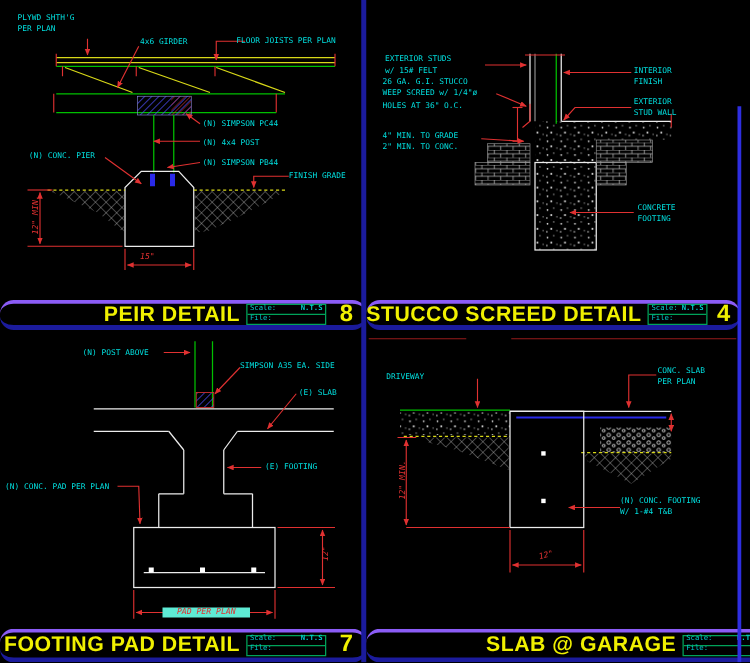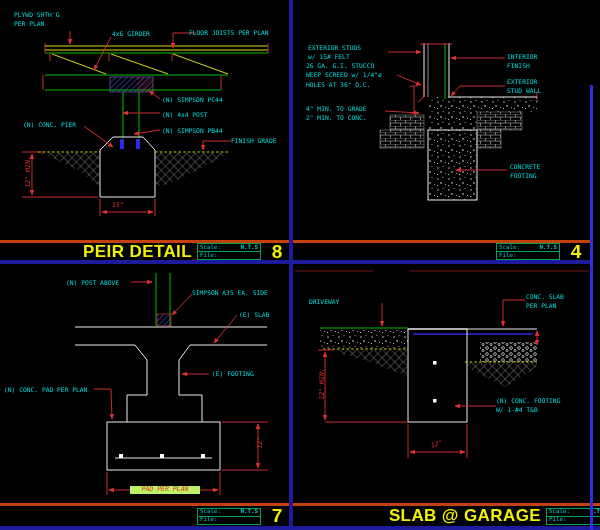--- a/index.html
+++ b/index.html
@@ -5,42 +5,42 @@
   html,body{margin:0;padding:0;background:#000;}
   #screen{position:relative;width:600px;height:530px;background:#000;overflow:hidden;
           font-family:"Liberation Sans",sans-serif;}
   .quad{position:absolute;}
   .quad svg{position:absolute;left:0;top:0;}
   .lbl{position:absolute;color:#00dede;font:6.3px/1.5 "DejaVu Sans Mono",monospace;
        white-space:pre-line;}
   .dim{position:absolute;color:#e03131;font:6.5px/1.2 "DejaVu Sans Mono",monospace;
        font-style:italic;white-space:pre-line;}
   .rot{transform:rotate(-90deg);transform-origin:center;text-align:center;}
-  .band{position:absolute;background:#000;border-top:3px solid #c2410c;border-bottom:4px solid #1b1b9c;
-        display:flex;align-items:center;justify-content:flex-end;gap:5px;padding-right:5px;box-sizing:border-box;}
+  .band{position:absolute;background:#000;border-top:3px solid #8b5cf6;border-bottom:4px solid #1b1b9c;
+        display:flex;align-items:center;justify-content:flex-end;gap:5px;padding-right:5px;box-sizing:border-box;border-radius:11px;}
   .ptitle{color:#f0f000;font-weight:bold;font-size:17px;letter-spacing:.4px;white-space:nowrap;}
   .scalebox{width:64px;height:17px;border:1px solid #00a35a;display:flex;flex-direction:column;
             font:5.8px/1 "DejaVu Sans Mono",monospace;color:#00cccc;box-sizing:border-box;}
   .srow{flex:1;display:flex;justify-content:space-between;align-items:center;padding:0 2px;}
   .srow.first{border-bottom:1px solid #00a35a;}
   .nts{font-weight:bold;}
   .sheetnum{color:#f0f000;font-weight:bold;font-size:19px;width:22px;text-align:center;}
   .divider-v{position:absolute;background:#1b1b9c;}
   .border-blue{position:absolute;background:#2e2ee0;}
   
   .sw{stroke:#ececec;fill:none;stroke-width:1;}
   .sg{stroke:#00c000;fill:none;stroke-width:1;}
   .sy{stroke:#d8d818;fill:none;stroke-width:1;}
   .sr{stroke:#e03131;fill:none;stroke-width:.9;}
   .sb{stroke:#2a2ae8;fill:none;stroke-width:1.6;}
   .sgr{stroke:#a8a8a8;fill:none;stroke-width:.8;}
   .dsh{stroke-dasharray:2.5 2.2;}
   .ar{marker-end:url(#arr);}
   .ar2{marker-start:url(#arr);marker-end:url(#arr);}
-  .bgblk{background:#bef264;padding:0 2px;font-style:italic;}
+  .bgblk{background:#5eead4;padding:0 2px;font-style:italic;}
 </style>
 </head>
 <body>
 
 <div id="screen">
 
   <div class="quad" style="left:0;top:0;width:290px;height:240px">
     <svg width="290" height="240">
       <defs>
         <marker id="arr" orient="auto-start-reverse" markerWidth="7" markerHeight="6" refX="5.5" refY="2.5">
@@ -287,33 +287,35 @@
           <span class="nts">N.T.S</span>
         </span>
       <span class="srow">
           <span>File:</span>
         </span>
     </span>
     <span class="sheetnum">8</span>
   </div>
 
   <div class="band" style="left:293px;top:240px;width:299px;height:24px">
+    <span class="ptitle">STUCCO SCREED DETAIL</span>
     <span class="scalebox">
       <span class="srow first">
           <span>Scale:</span>
           <span class="nts">N.T.S</span>
         </span>
       <span class="srow">
           <span>File:</span>
         </span>
     </span>
     <span class="sheetnum">4</span>
   </div>
 
   <div class="band" style="left:0;top:503px;width:293px;height:27px">
+    <span class="ptitle">FOOTING PAD DETAIL</span>
     <span class="scalebox">
       <span class="srow first">
           <span>Scale:</span>
           <span class="nts">N.T.S</span>
         </span>
       <span class="srow">
           <span>File:</span>
         </span>
     </span>
     <span class="sheetnum">7</span>

